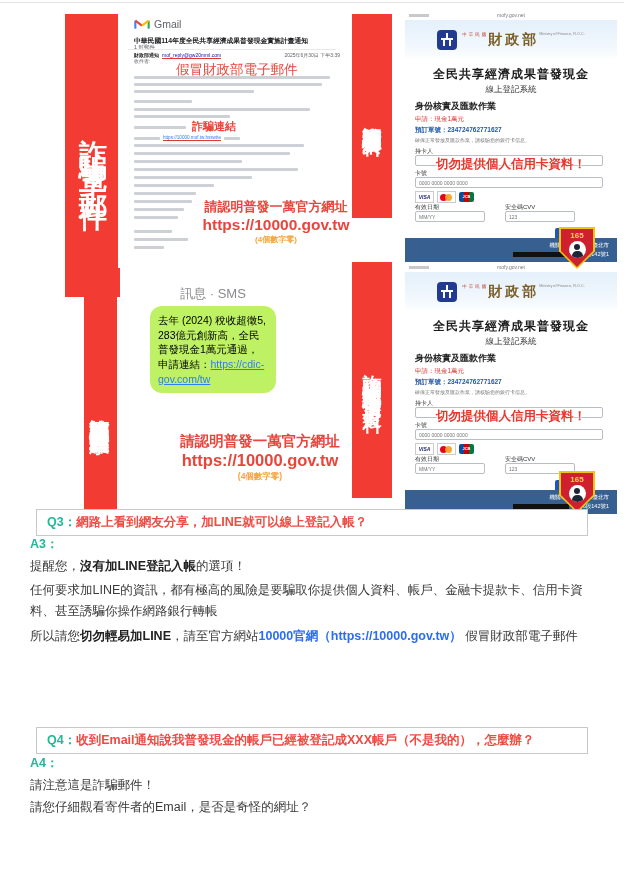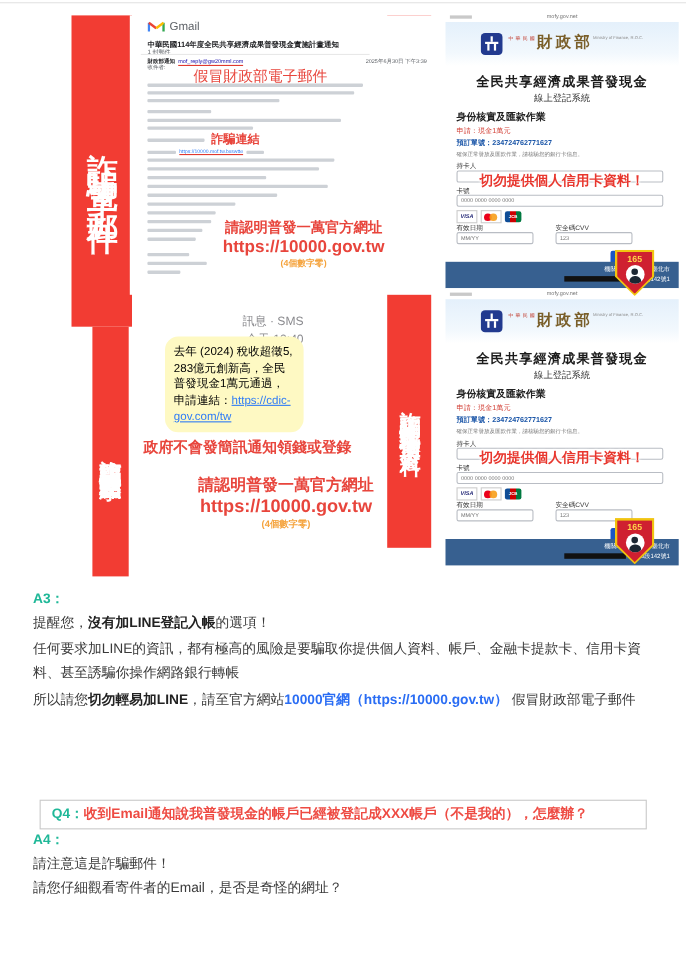--- a/index.html
+++ b/index.html
@@ -14,21 +14,21 @@
   .vb-left-wide{left:65px;top:14px;width:55px;height:283px;font-size:28px;}
   .vb-left-wide span{letter-spacing:13px;}
   .vb-left-narrow{left:84px;top:297px;width:33px;height:223px;font-size:20px;flex-direction:column;gap:8px;padding:2px 0;}
   .vb-left-narrow span{letter-spacing:1px;}
   .vb-r1{left:352px;top:14px;width:40px;height:204px;font-size:19px;}
   .vb-r1 span{letter-spacing:1px;}
   .vb-r2{left:352px;top:262px;width:40px;height:236px;font-size:19px;}
   .vb-r2 span{letter-spacing:4px;}
 
   
-  .gmail{position:absolute;left:118px;top:14px;width:228px;height:254px;background:#fff;padding-left:48px;}
+  .gmail{position:absolute;left:118px;top:14px;width:228px;height:254px;background:#fff;}
   .gmail .logo-row{position:absolute;top:4px;left:16px;display:flex;align-items:center;gap:4px;}
   .gmail .logo-row .gname{font-size:10.5px;color:#5f6368;}
   .gmail .subject{position:absolute;top:22px;left:16px;width:200px;font-size:6.8px;font-weight:bold;color:#202124;white-space:nowrap;overflow:hidden;}
   .gmail .count{position:absolute;top:30px;left:16px;font-size:5.5px;color:#5f6368;}
   .gmail .gdiv{position:absolute;top:35px;left:10px;width:208px;height:1px;background:#e8e8e8;}
   .gmail .sender{position:absolute;top:38px;left:16px;right:6px;display:flex;align-items:baseline;gap:3px;font-size:5px;}
   .gmail .sname{font-weight:bold;color:#202124;}
   .gmail .smail{color:#1a0dab;border-bottom:1px solid #e0392f;}
   .gmail .sdate{margin-left:auto;color:#5f6368;}
   .gmail .toline{position:absolute;top:44px;left:16px;font-size:5px;color:#5f6368;}
@@ -43,23 +43,23 @@
   .official{position:absolute;text-align:center;line-height:1.25;}
   .official .l1{display:block;font-weight:bold;color:#e8453c;}
   .official .l2{display:block;font-weight:bold;color:#e8453c;}
   .official .l3{display:block;font-weight:bold;color:#f5a33c;}
   .off-g{left:197px;top:199px;width:158px;}
   .off-g .l1{font-size:13px;} .off-g .l2{font-size:15.5px;} .off-g .l3{font-size:8px;}
   .off-s{left:163px;top:432px;width:194px;}
   .off-s .l1{font-size:14.5px;} .off-s .l2{font-size:16.5px;} .off-s .l3{font-size:8.5px;}
 
   
-  .sms-head{position:absolute;left:150px;top:284px;width:126px;text-align:right;color:#8a8a8e;font-size:11px;line-height:1.5;}
+  .sms-head{position:absolute;left:150px;top:284px;width:126px;text-align:center;color:#8a8a8e;font-size:13px;line-height:1.5;}
   .sms-head span{display:block;}
-  .bubble{position:absolute;left:150px;top:306px;width:110px;background:#fef9c3;border-radius:12px;
+  .bubble{position:absolute;left:150px;top:306px;width:110px;background:#bef264;border-radius:12px;
           padding:7px 8px;font-size:10.5px;line-height:1.4;color:#000;word-break:break-all;}
   .bubble .smslink{color:#2f7cf6;text-decoration:underline;}
   .sms-warning{position:absolute;left:120px;top:398px;width:210px;text-align:center;
                font-size:13.5px;font-weight:bold;color:#e8453c;white-space:nowrap;}
 
   
   .site{position:absolute;left:405px;width:212px;height:252px;background:#fff;}
   .site .urlrow{position:absolute;top:2px;left:0;right:0;text-align:center;font-size:5px;color:#777;}
   .site .urlskel{position:absolute;top:4px;left:4px;width:20px;height:2.5px;background:#c9c9c9;}
   .site .band{position:absolute;top:10px;left:0;right:0;height:40px;
@@ -189,21 +189,20 @@
     <span class="l3">(4個數字零)</span>
   </div>
 
   <div class="sms-head">
     <span>訊息 · SMS</span>
     <span>今天 13:40</span>
   </div>
   <div class="bubble">
     <span>去年 (2024) 稅收超徵5,283億元創新高，全民普發現金1萬元通過，申請連結：</span><span class="smslink">https://cdic-gov.com/tw</span>
   </div>
-  <div class="sms-warning">政府不會發簡訊通知領錢或登錄</div>
 
   <div class="official off-s">
     <span class="l1">請認明普發一萬官方網址</span>
     <span class="l2">https://10000.gov.tw</span>
     <span class="l3">(4個數字零)</span>
   </div>
 
   <section class="site" style="top:10px;">
     <div class="urlskel"></div>
     <div class="urlrow">mofy.gov.net</div>
@@ -312,20 +311,23 @@
     <div class="outer"></div>
     <div class="inner">
         <span class="num">165</span>
       <span class="face">
           <span class="head"></span>
           <span class="body"></span>
         </span>
     </div>
   </div>
 
+  <div class="qbox" style="top:509px;">
+    <span class="qlab">Q3：</span><span class="qtxt">網路上看到網友分享，加LINE就可以線上登記入帳？</span>
+  </div>
   <div class="alabel" style="top:536px;">A3：</div>
   <div class="para" style="top:556px;">
     <span>提醒您，</span><b>沒有加LINE登記入帳</b><span>的選項！</span>
   </div>
   <div class="para" style="top:580px;">任何要求加LINE的資訊，都有極高的風險是要騙取你提供個人資料、帳戶、金融卡提款卡、信用卡資料、甚至誘騙你操作網路銀行轉帳</div>
   <div class="para" style="top:626px;">
     <span>所以請您</span><b>切勿輕易加LINE</b><span>，請至官方網站</span><span class="bluelink">10000官網（https://10000.gov.tw）</span><span> 假冒財政部電子郵件</span>
   </div>
 
   <div class="qbox" style="top:727px;">

